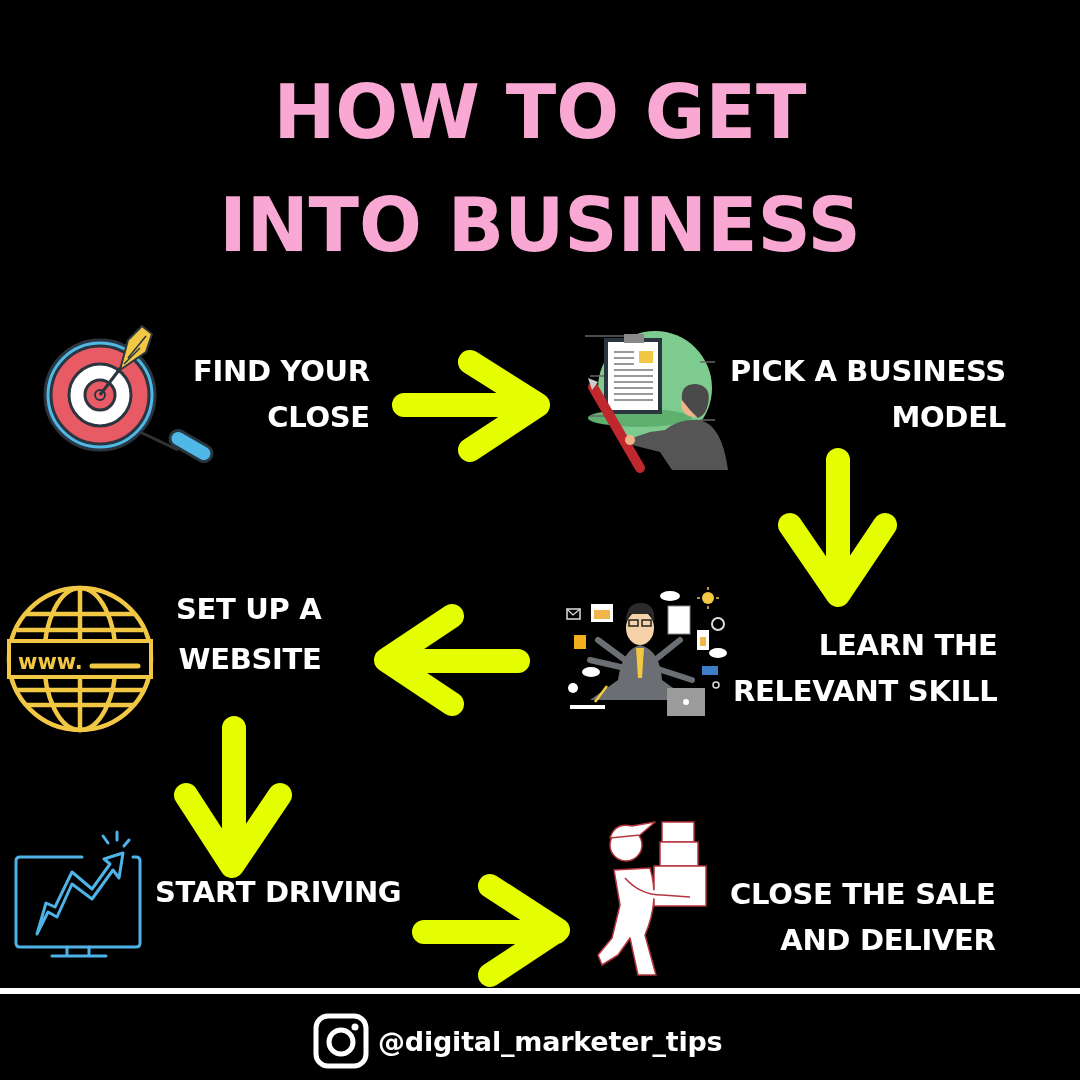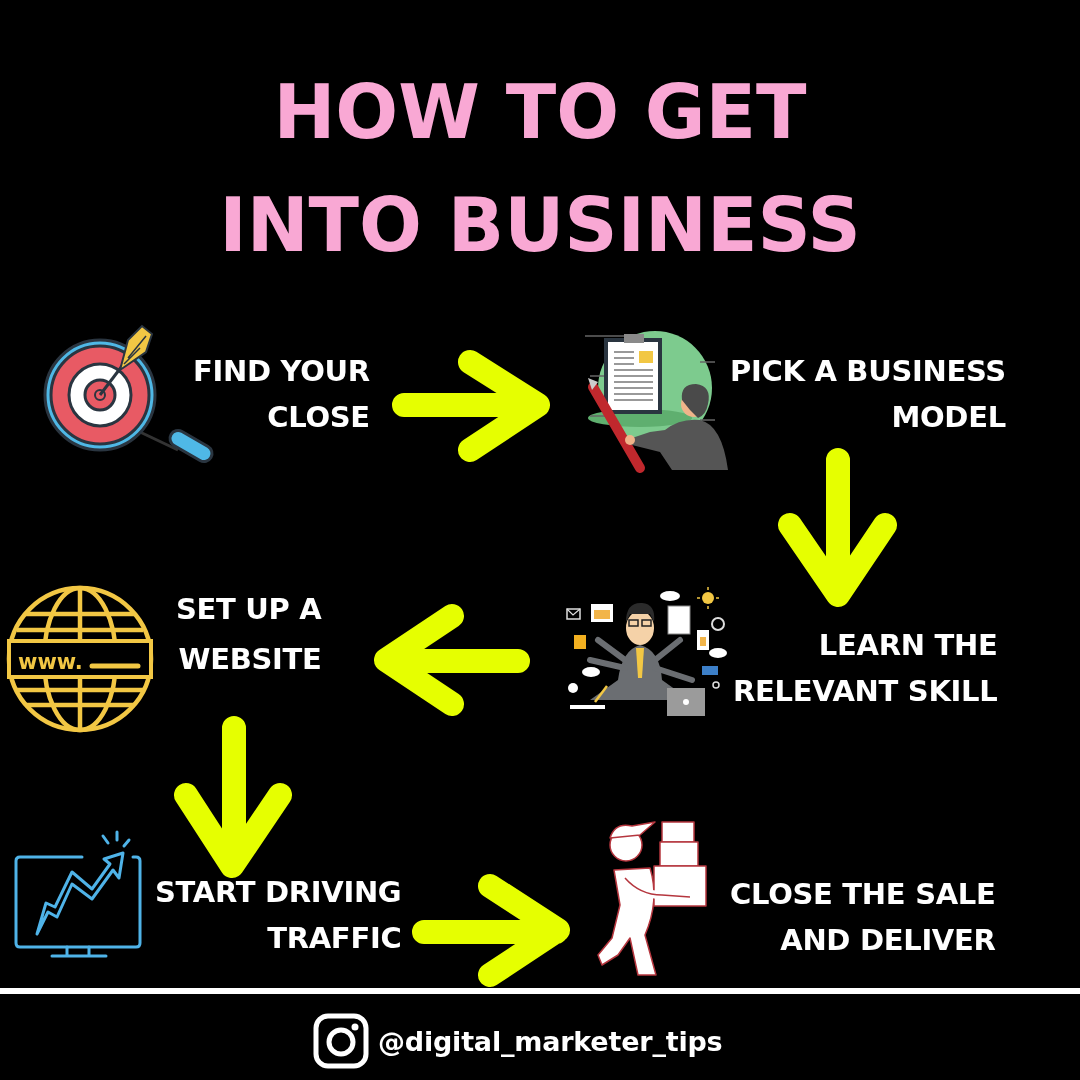--- a/index.html
+++ b/index.html
@@ -31,21 +31,20 @@
   <div class="step-label" style="left:733px; top:606px;margin-top:16px;">
     <div>LEARN THE</div>
     <div>RELEVANT SKILL</div>
   </div>
   <div class="step-label" style="left:176px; top:584px; line-height:50px;">
     <div>SET UP A</div>
     <div>WEBSITE</div>
   </div>
   <div class="step-label" style="left:155px; top:869px;">
     <div>START DRIVING</div>
-    <div>TRAFFIC</div>
   </div>
   <div class="step-label" style="left:730px; top:871px;">
     <div>CLOSE THE SALE</div>
     <div>AND DELIVER</div>
   </div>
 
   <svg class="ov" width="1080" height="1080" viewBox="0 0 1080 1080">
 
     <g stroke="#E6FF00" stroke-width="24" stroke-linecap="round" stroke-linejoin="round" fill="none">
       <path d="M404 405 H536 M470 362 L538 405 L470 450"></path>

